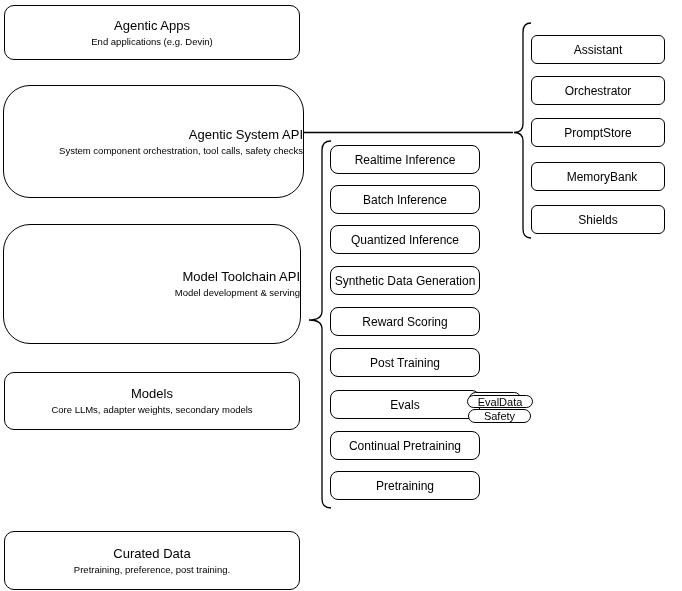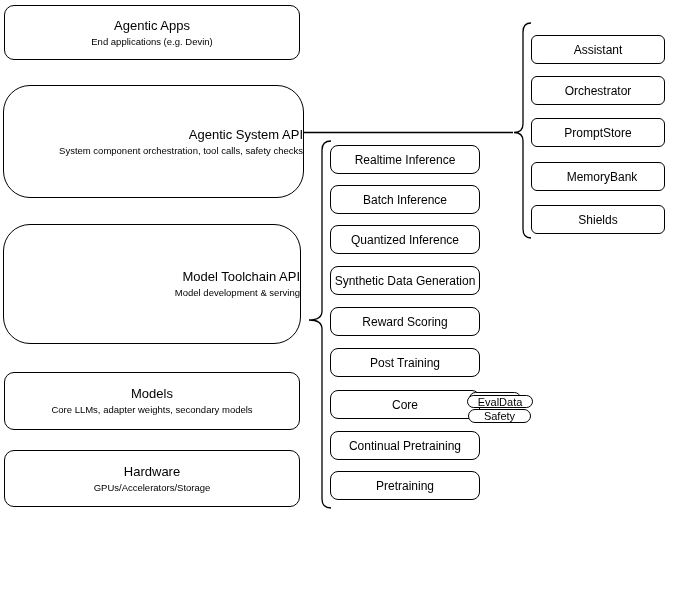--- a/index.html
+++ b/index.html
@@ -77,46 +77,46 @@
   <div class="node r27" style="left:3px; top:224px; width:298px; height:120px;">
     <div class="node-title">Model Toolchain API</div>
     <div class="node-subtitle">Model development &amp; serving</div>
   </div>
 
   <div class="node r10" style="left:4px; top:372px; width:296px; height:58px;">
     <div class="node-title">Models</div>
     <div class="node-subtitle">Core LLMs, adapter weights, secondary models</div>
   </div>
 
-  <div class="node r10" style="left:4px; top:450px; width:296px; height:57px;">
-    <div class="node-title">Hardware</div>
-    <div class="node-subtitle">GPUs/Accelerators/Storage</div>
+
+  <div class="node r10" style="left:4px; top:531px; width:296px; height:59px;">
+    <div class="node-title">Curated Data</div>
+    <div class="node-subtitle">Pretraining, preference, post training.</div>
   </div>
-
 
   <div class="node mid-node" style="top:145px;">
     <span>Realtime Inference</span>
   </div>
   <div class="node mid-node" style="top:185px;">
     <span>Batch Inference</span>
   </div>
   <div class="node mid-node" style="top:225px;">
     <span>Quantized Inference</span>
   </div>
   <div class="node mid-node" style="top:266px;">
     <span>Synthetic Data Generation</span>
   </div>
   <div class="node mid-node" style="top:307px;">
     <span>Reward Scoring</span>
   </div>
   <div class="node mid-node" style="top:348px;">
     <span>Post Training</span>
   </div>
   <div class="node mid-node" style="top:390px;">
-    <span>Core</span>
+    <span>Evals</span>
   </div>
   <div class="node mid-node" style="top:431px;">
     <span>Continual Pretraining</span>
   </div>
   <div class="node mid-node" style="top:471px;">
     <span>Pretraining</span>
   </div>
 
   <div class="pill" style="left:469px; top:392px; width:52px; height:13px;">
     <span>Harness</span>

